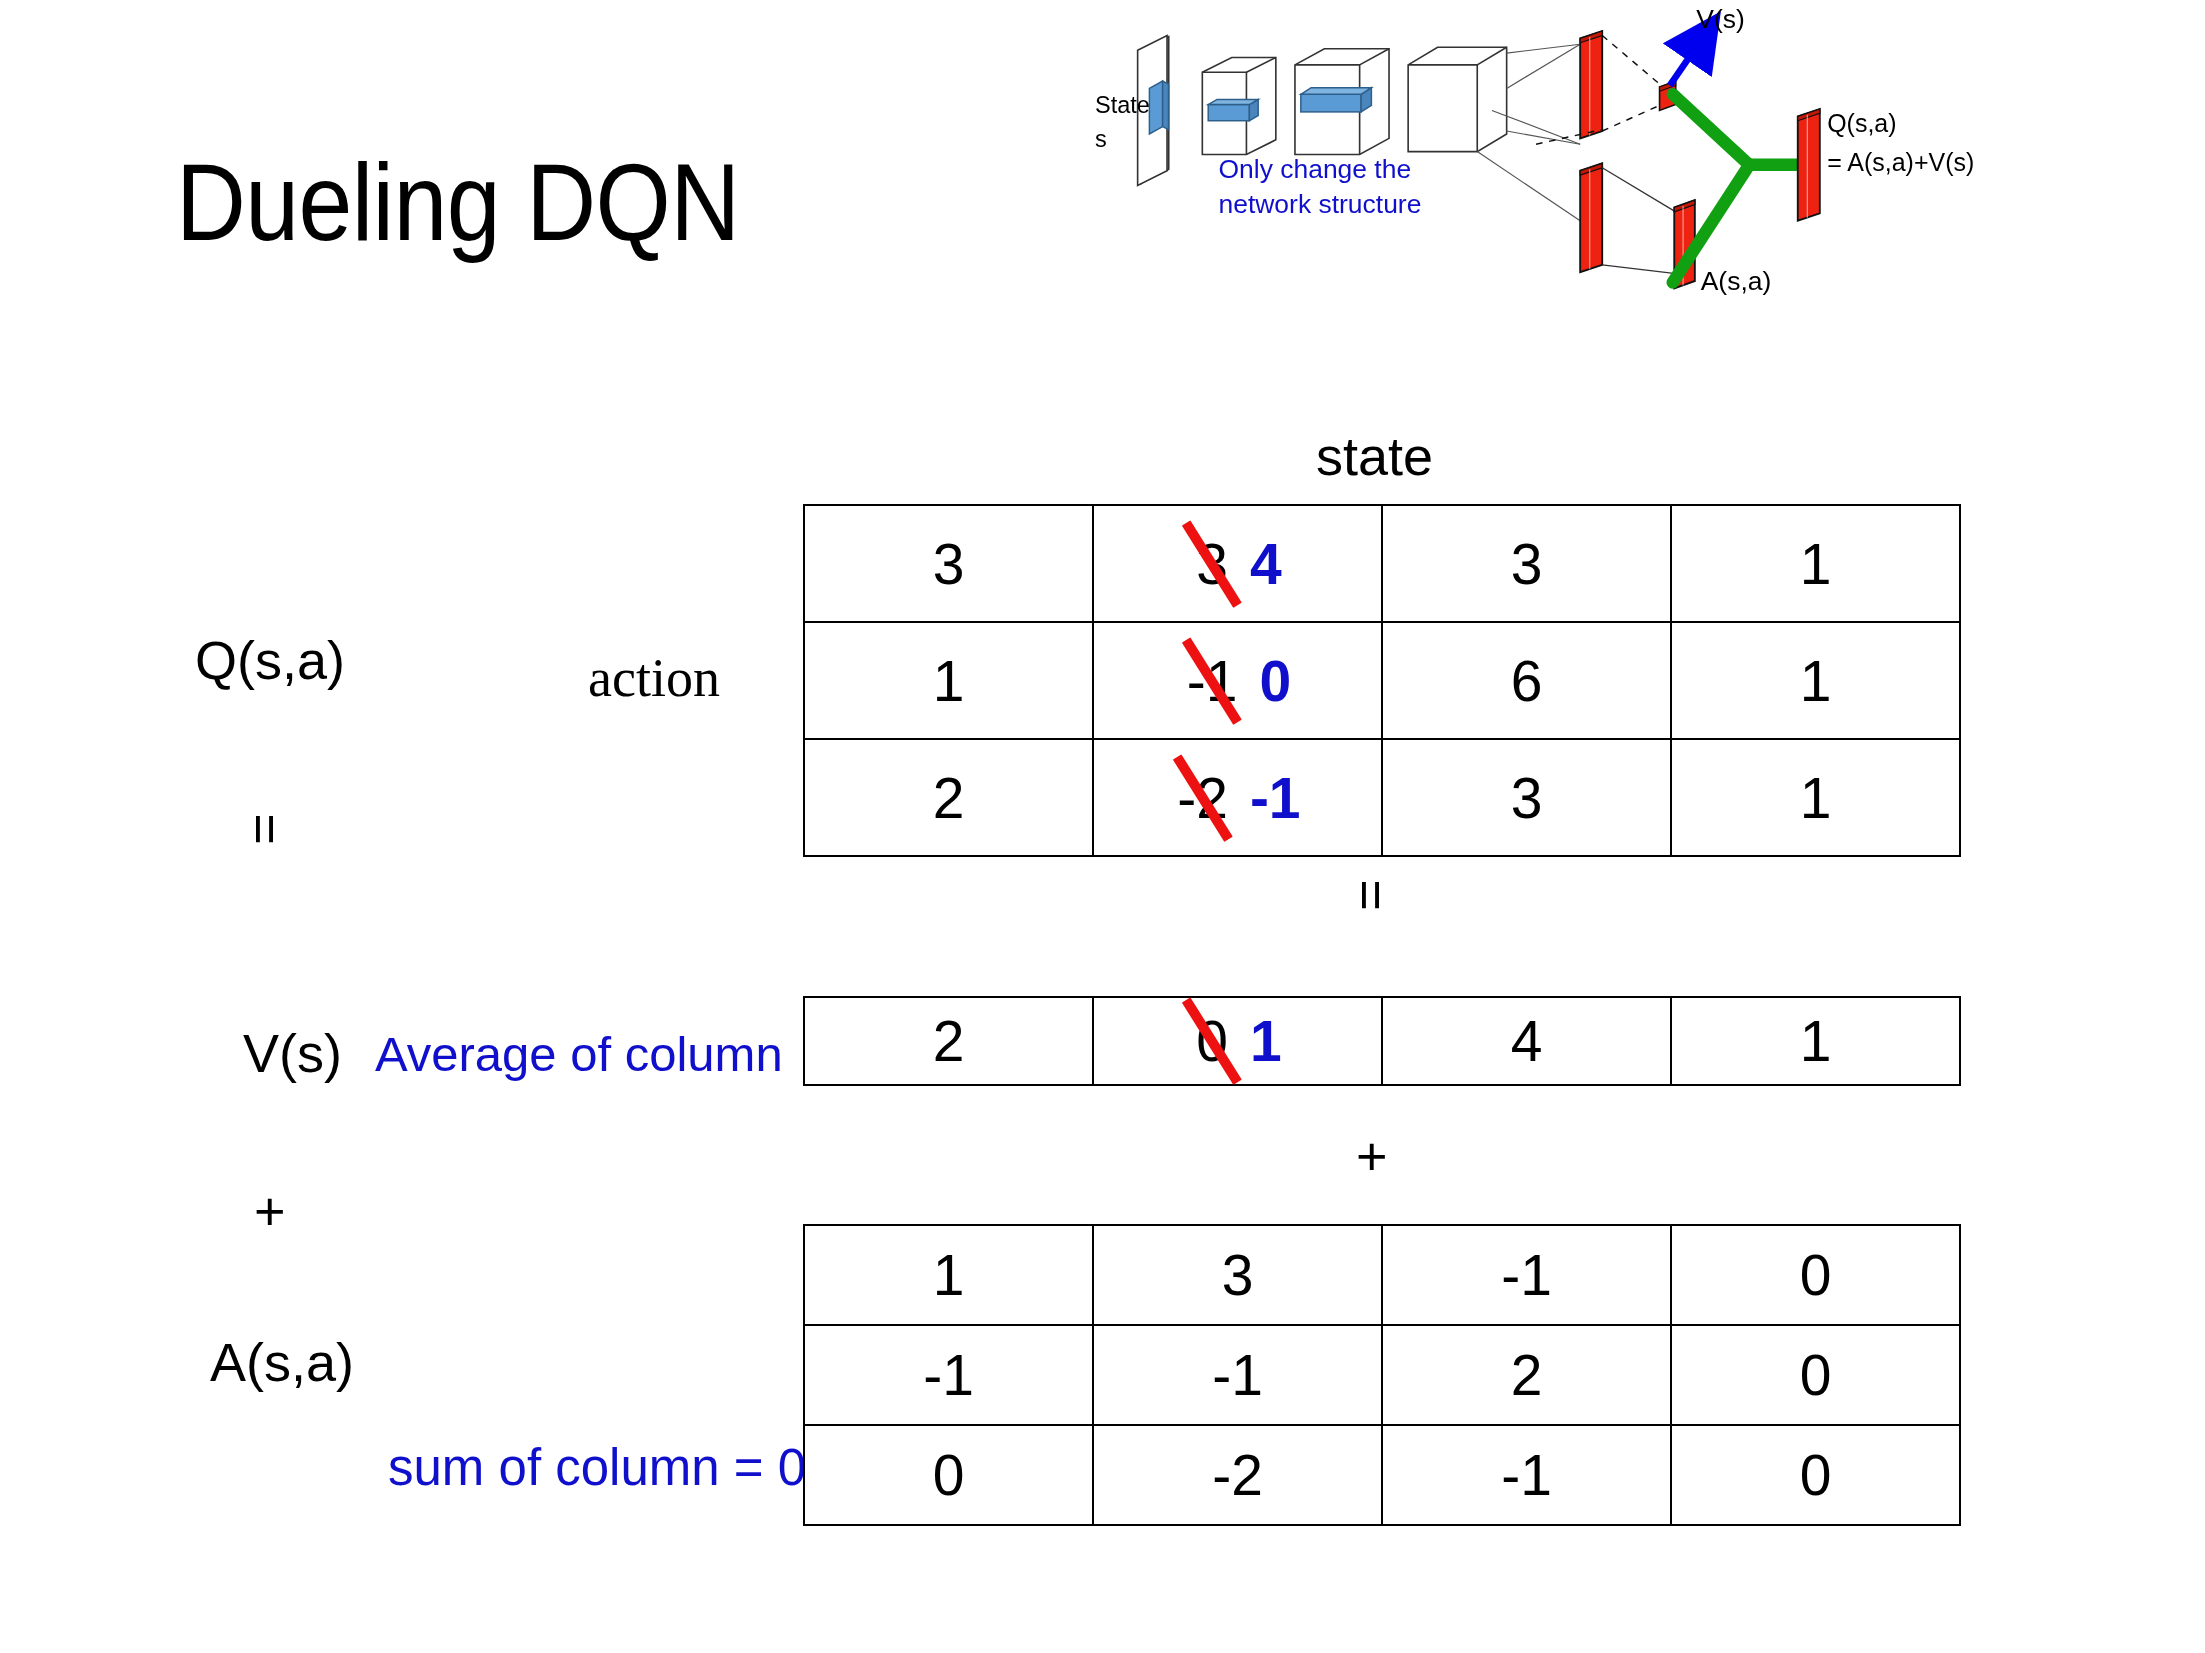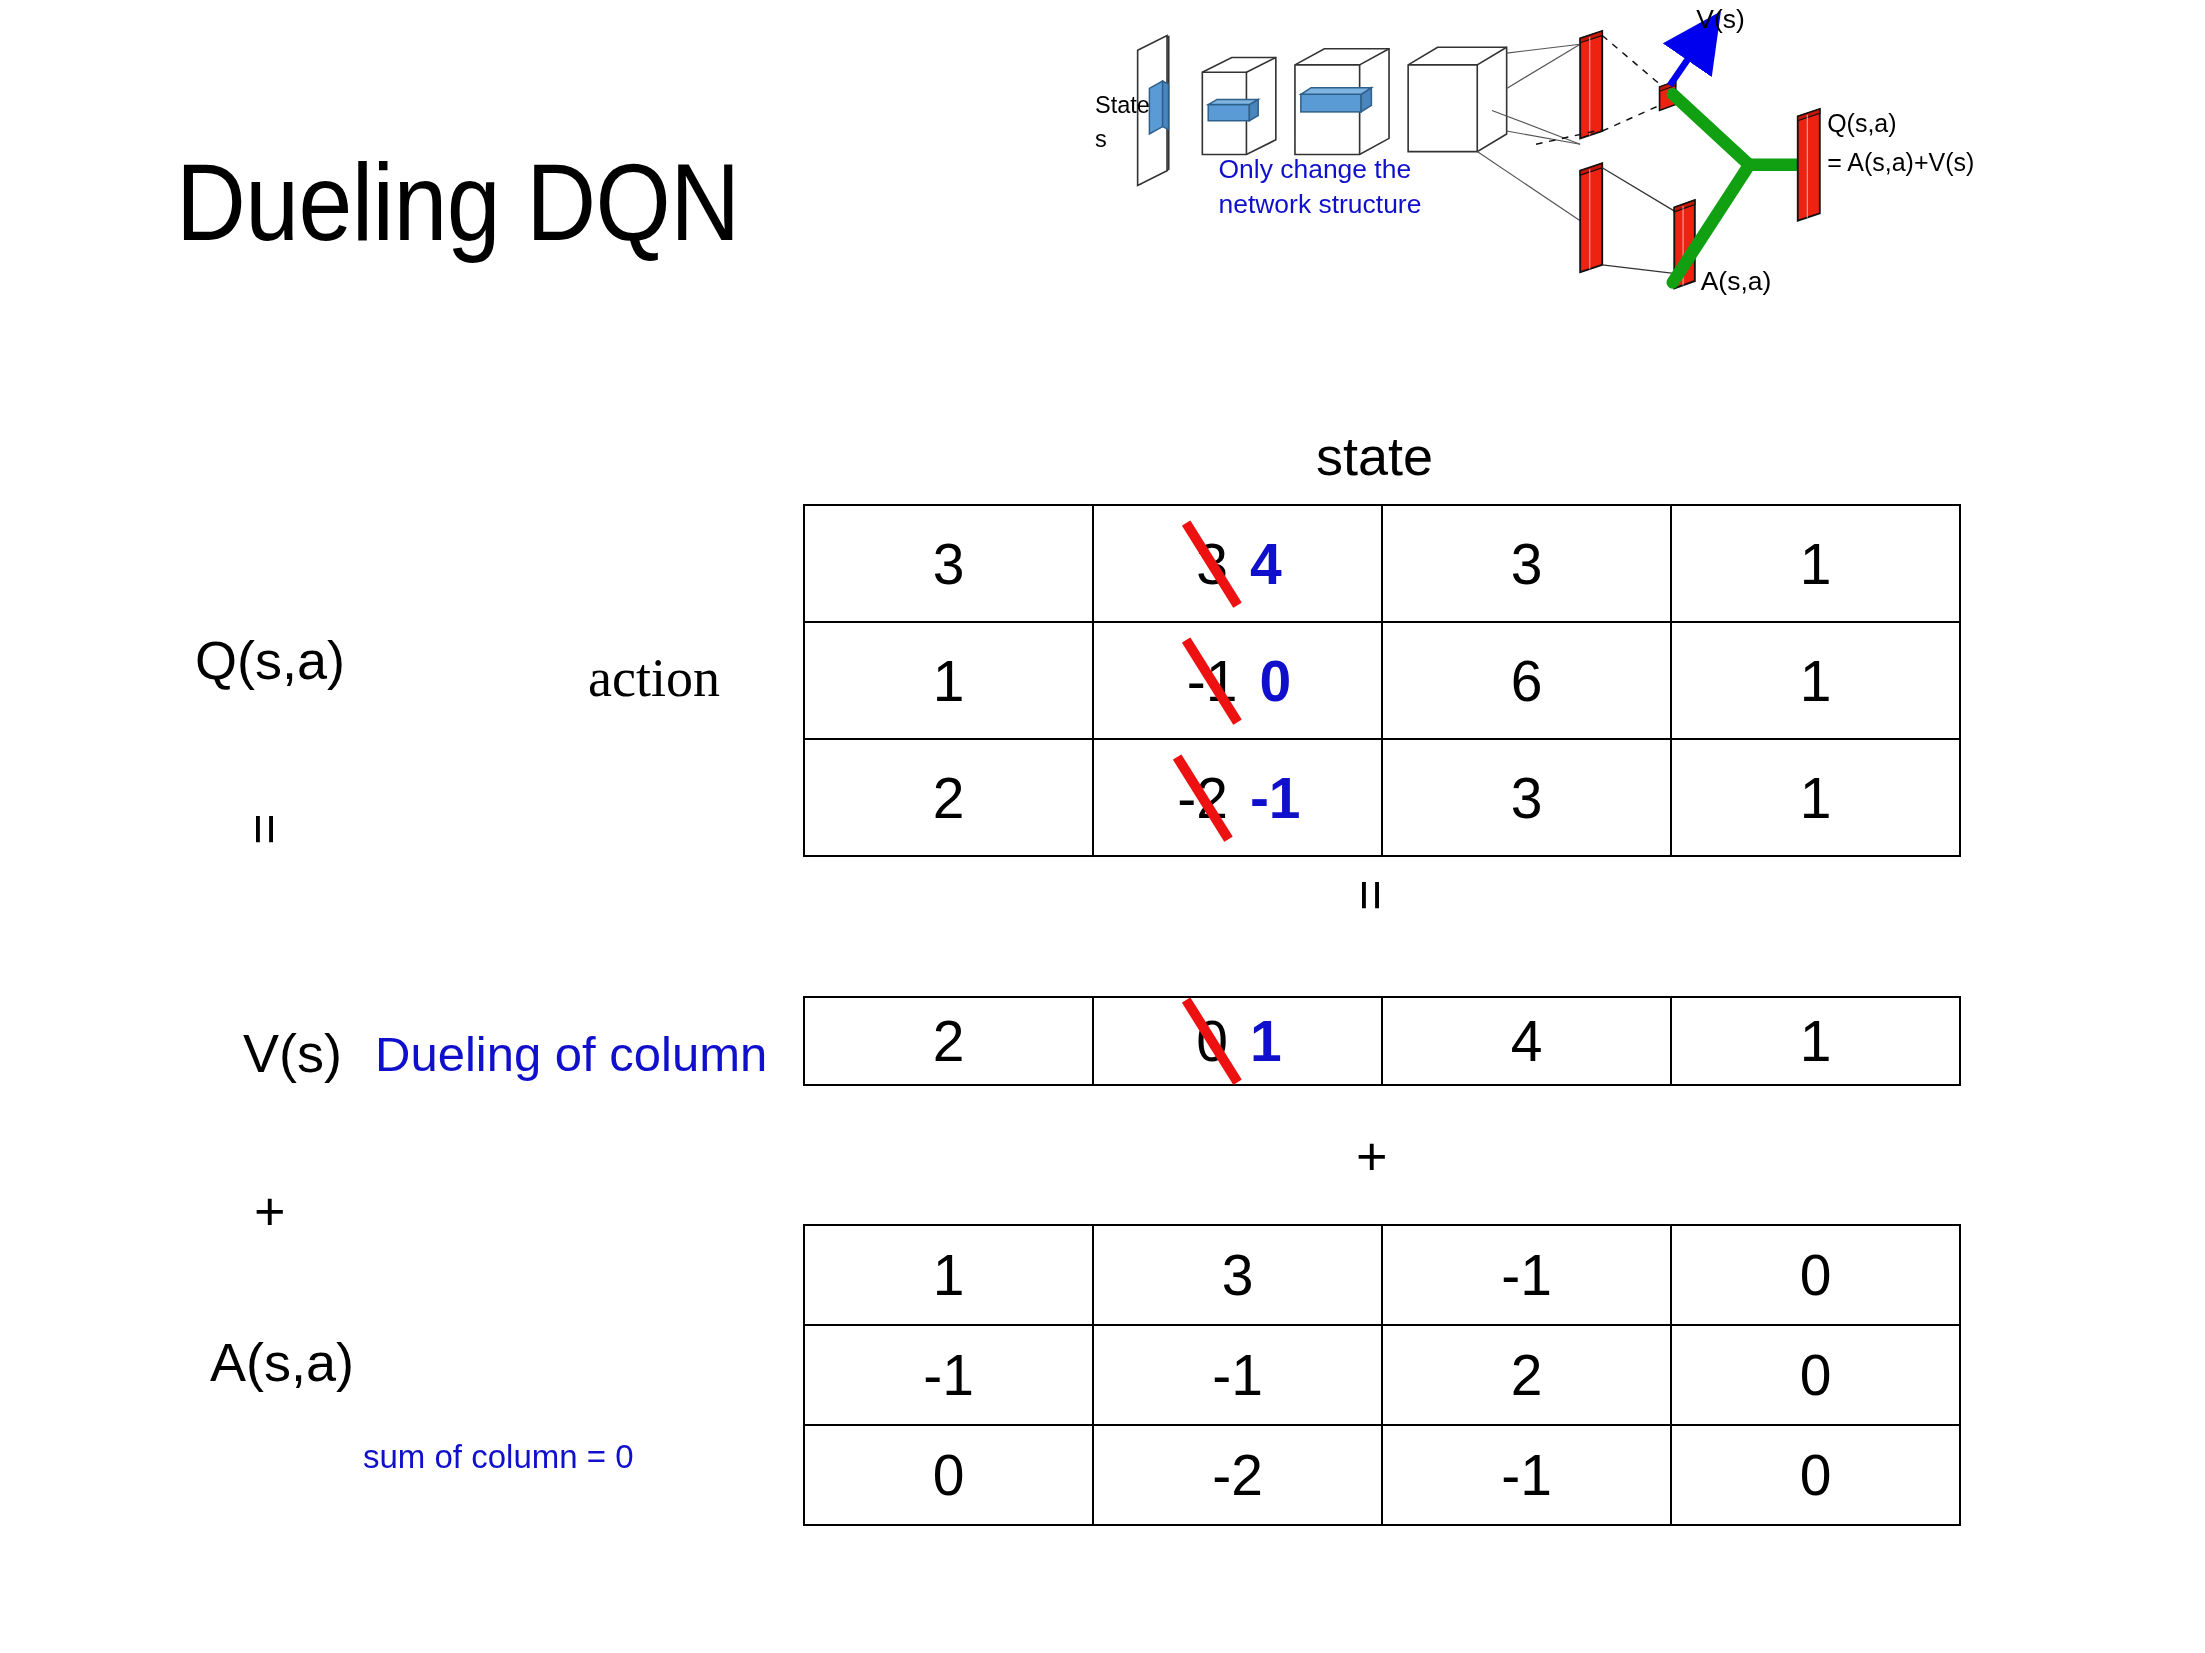--- a/index.html
+++ b/index.html
@@ -19,21 +19,21 @@
   .lbl{font-weight:400;color:#000;white-space:nowrap;}
   .lbl-blue{color:#1010CC;white-space:nowrap;font-weight:400;}
 
   #label-state{left:1316px;top:425px;font-size:54px;}
   #label-action{left:588px;top:647px;font-size:54px;font-family:Liberation Serif, serif;}
   #label-q{left:195px;top:629px;font-size:54px;}
   #label-v{left:243px;top:1022px;font-size:54px;}
   #label-a{left:210px;top:1331px;font-size:54px;}
 
   #label-avg{left:375px;top:1025px;font-size:49px;line-height:1.22;width:345px;}
-  #label-sum{left:363px;top:1437px;font-size:33px;line-height:1.22;width:382px;}
+  #label-sum{left:388px;top:1437px;font-size:51px;line-height:1.22;width:382px;}
 
   
   .eq-rot{font-size:54px;font-weight:400;letter-spacing:0;
           transform:rotate(90deg);transform-origin:center center;display:inline-block;}
   #eq-q-v{left:250px;top:798px;}
   #eq-mid{left:1356px;top:864px;}
 
   .plus{font-size:54px;font-weight:400;}
   #plus-left{left:254px;top:1180px;}
   #plus-mid{left:1356px;top:1125px;}
@@ -191,21 +191,21 @@
   <text class="d-txt" id="svg-q2" x="996" y="232" font-size="34">= A(s,a)+V(s)</text>
 </svg>
 </div>
 
 <div class="abs lbl" id="label-state">state</div>
 <div class="abs lbl" id="label-action">action</div>
 <div class="abs lbl" id="label-q">Q(s,a)</div>
 <div class="abs lbl" id="label-v">V(s)</div>
 <div class="abs lbl" id="label-a">A(s,a)</div>
 
-<div class="abs lbl-blue" id="label-avg">Dueling of column</div>
+<div class="abs lbl-blue" id="label-avg">Average of column</div>
 <div class="abs lbl-blue" id="label-sum">sum of column = 0</div>
 
 <div class="abs" id="eq-q-v"><span class="eq-rot">=</span></div>
 <div class="abs" id="eq-mid"><span class="eq-rot">=</span></div>
 
 <div class="abs lbl plus" id="plus-left">+</div>
 <div class="abs lbl plus" id="plus-mid">+</div>
 
 <table class="grid" id="table-q">
     <tbody>

